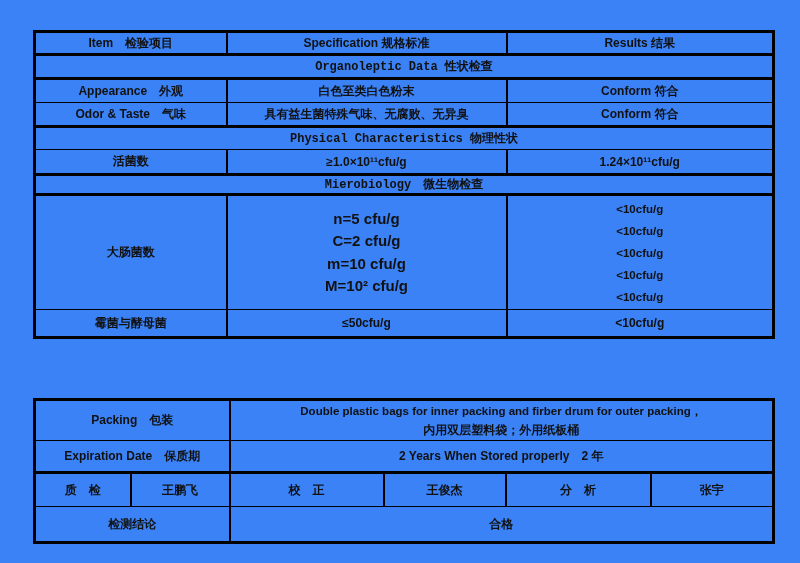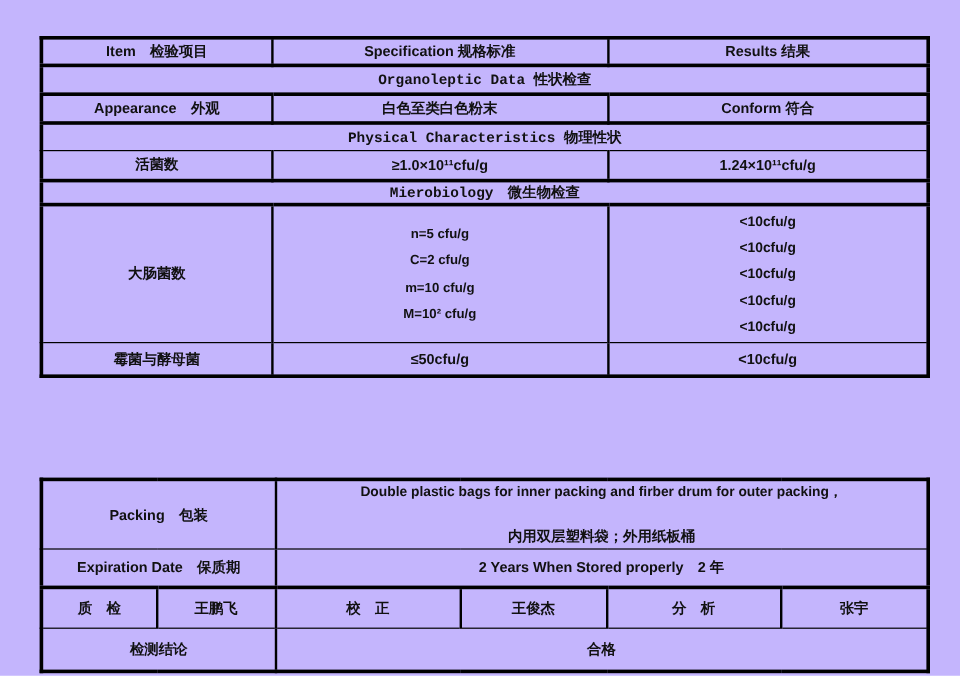--- a/index.html
+++ b/index.html
@@ -3,21 +3,21 @@
 <meta charset="utf-8">
 <style>
   html, body { margin: 0; padding: 0; }
   body {
     width: 800px; height: 563px;
     background: #ffffff;
     font-family: "Liberation Sans", "DejaVu Sans", sans-serif;
     color: #111111;
     overflow: hidden;
   }
-  .page { position: relative; width: 800px; height: 563px; background: #c4b5fd; }
+  .page { position: relative; width: 800px; height: 563px; background: #3b82f6; }
 
   table.coa {
     position: absolute;
     border-collapse: collapse;
     table-layout: fixed;
     border: 3px solid #000;
     font-weight: bold;
     color: #111;
   }
   table.coa td {
@@ -33,23 +33,23 @@
   
   tr.bt-thick td { border-top: 3px solid #000; }
   tr.bt-thin  td { border-top: 1.5px solid #000; }
 
   #table1 { left: 33px; top: 30px; width: 739px; }
   #table2 { left: 33px; top: 398px; width: 739px; }
 
   td.section { font-size: 12.5px; font-family: Liberation Mono, monospace; }
   .lines div { line-height: 22.5px; }
   .lines5 div { line-height: 22px; font-size: 11.5px; }
-  .eng { font-size: 11px; }
+  .eng { font-size: 15px; }
   .packline1 { font-size: 11.5px; line-height: 19px; }
-  .packline2 { font-size: 12px; line-height: 19px; margin-top: 18px; }
+  .packline2 { font-size: 12px; line-height: 19px; }
   .sign { font-size: 13px; }
   .big { font-size: 13px; }
 </style>
 </head>
 <body>
 
 <div class="page">
 
   <table class="coa" id="table1">
     <colgroup>
@@ -62,20 +62,25 @@
       <td class="eng">Item　检验项目</td>
       <td class="eng">Specification 规格标准</td>
       <td class="eng">Results  结果</td>
     </tr>
     <tr class="bt-thick" style="height:24px">
       <td class="section" colspan="3">Organoleptic Data 性状检查</td>
     </tr>
     <tr class="bt-thick" style="height:24px">
       <td class="eng">Appearance　外观</td>
       <td>白色至类白色粉末</td>
+      <td class="eng">Conform 符合</td>
+    </tr>
+    <tr class="bt-thin" style="height:24px">
+      <td class="eng">Odor &amp; Taste　气味</td>
+      <td>具有益生菌特殊气味、无腐败、无异臭</td>
       <td class="eng">Conform 符合</td>
     </tr>
     <tr class="bt-thick" style="height:23px">
       <td class="section" colspan="3">Physical Characteristics 物理性状</td>
     </tr>
     <tr class="bt-thin" style="height:25px">
       <td>活菌数</td>
       <td class="eng">≥1.0×10¹¹cfu/g</td>
       <td class="eng">1.24×10¹¹cfu/g</td>
     </tr>

